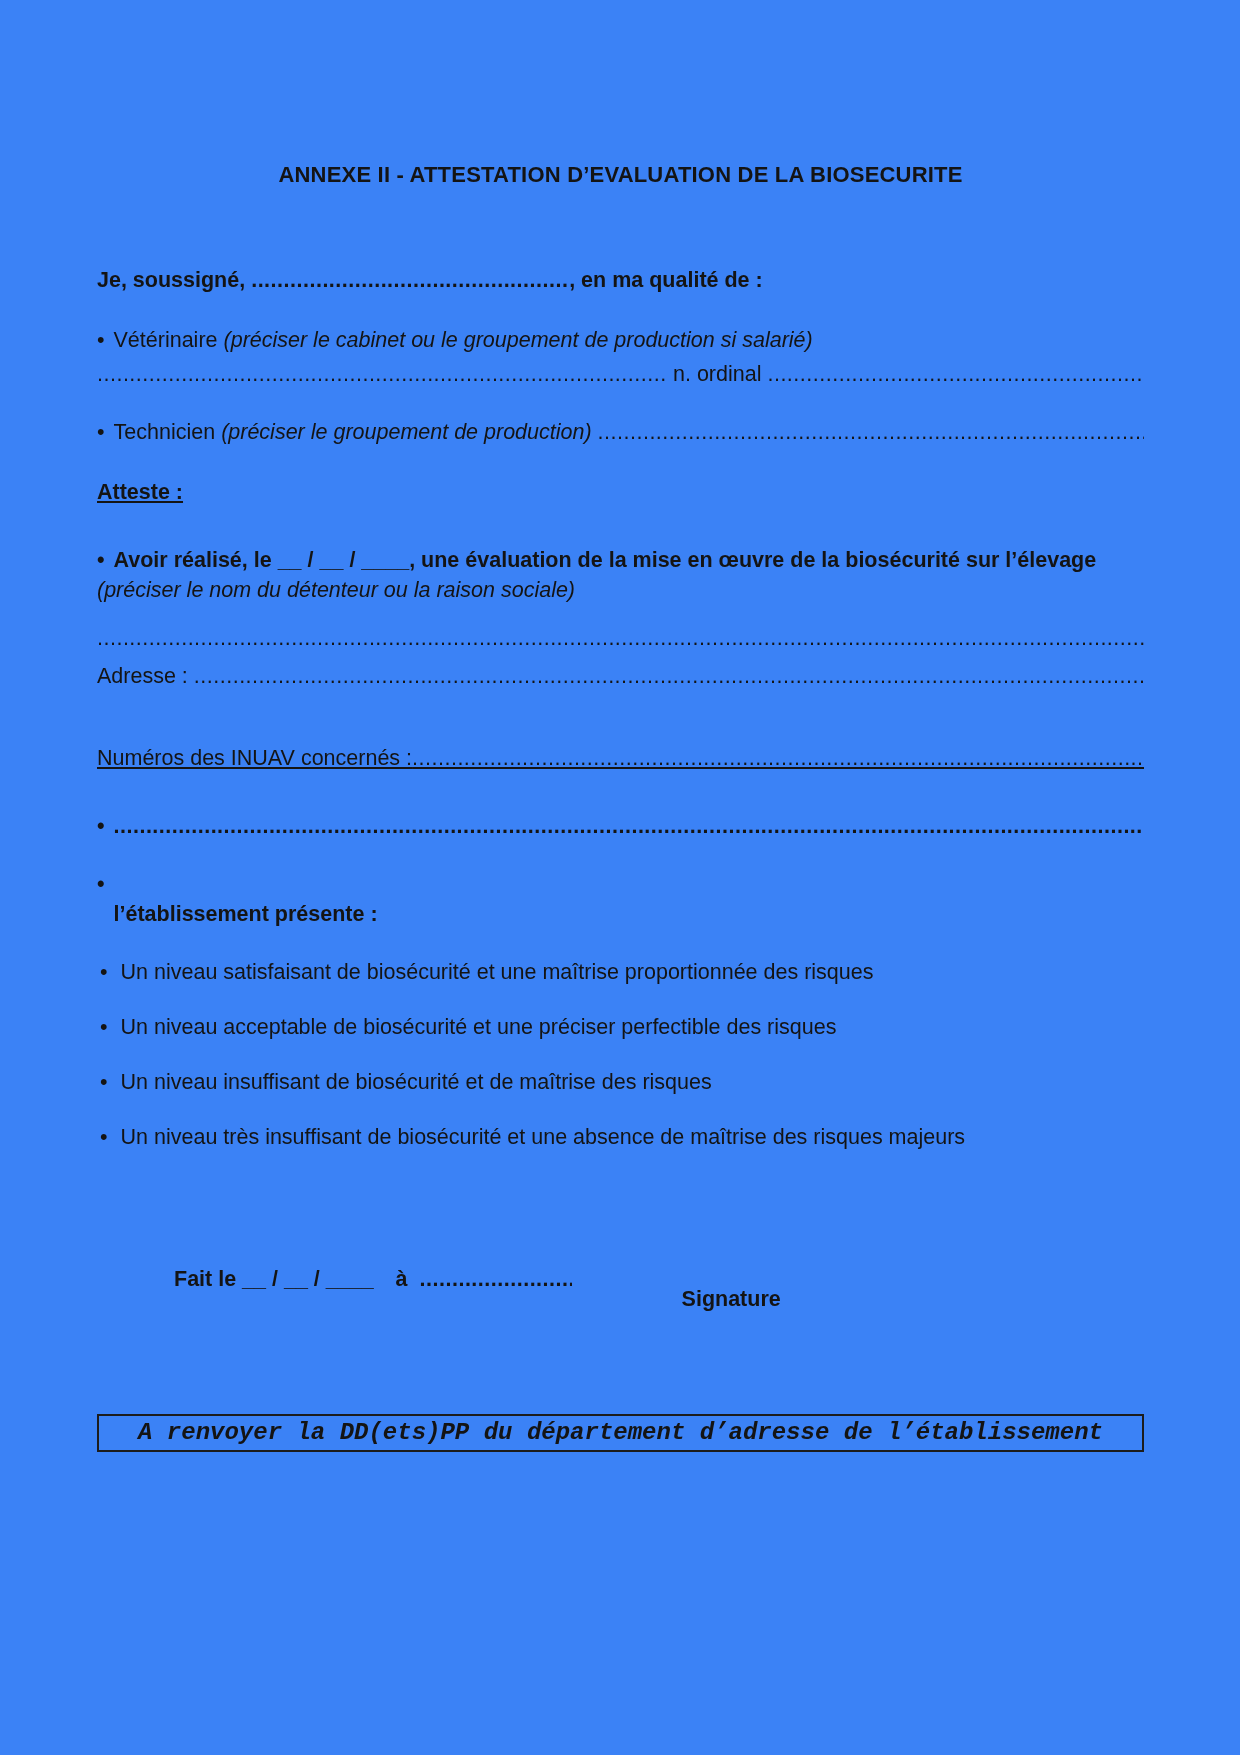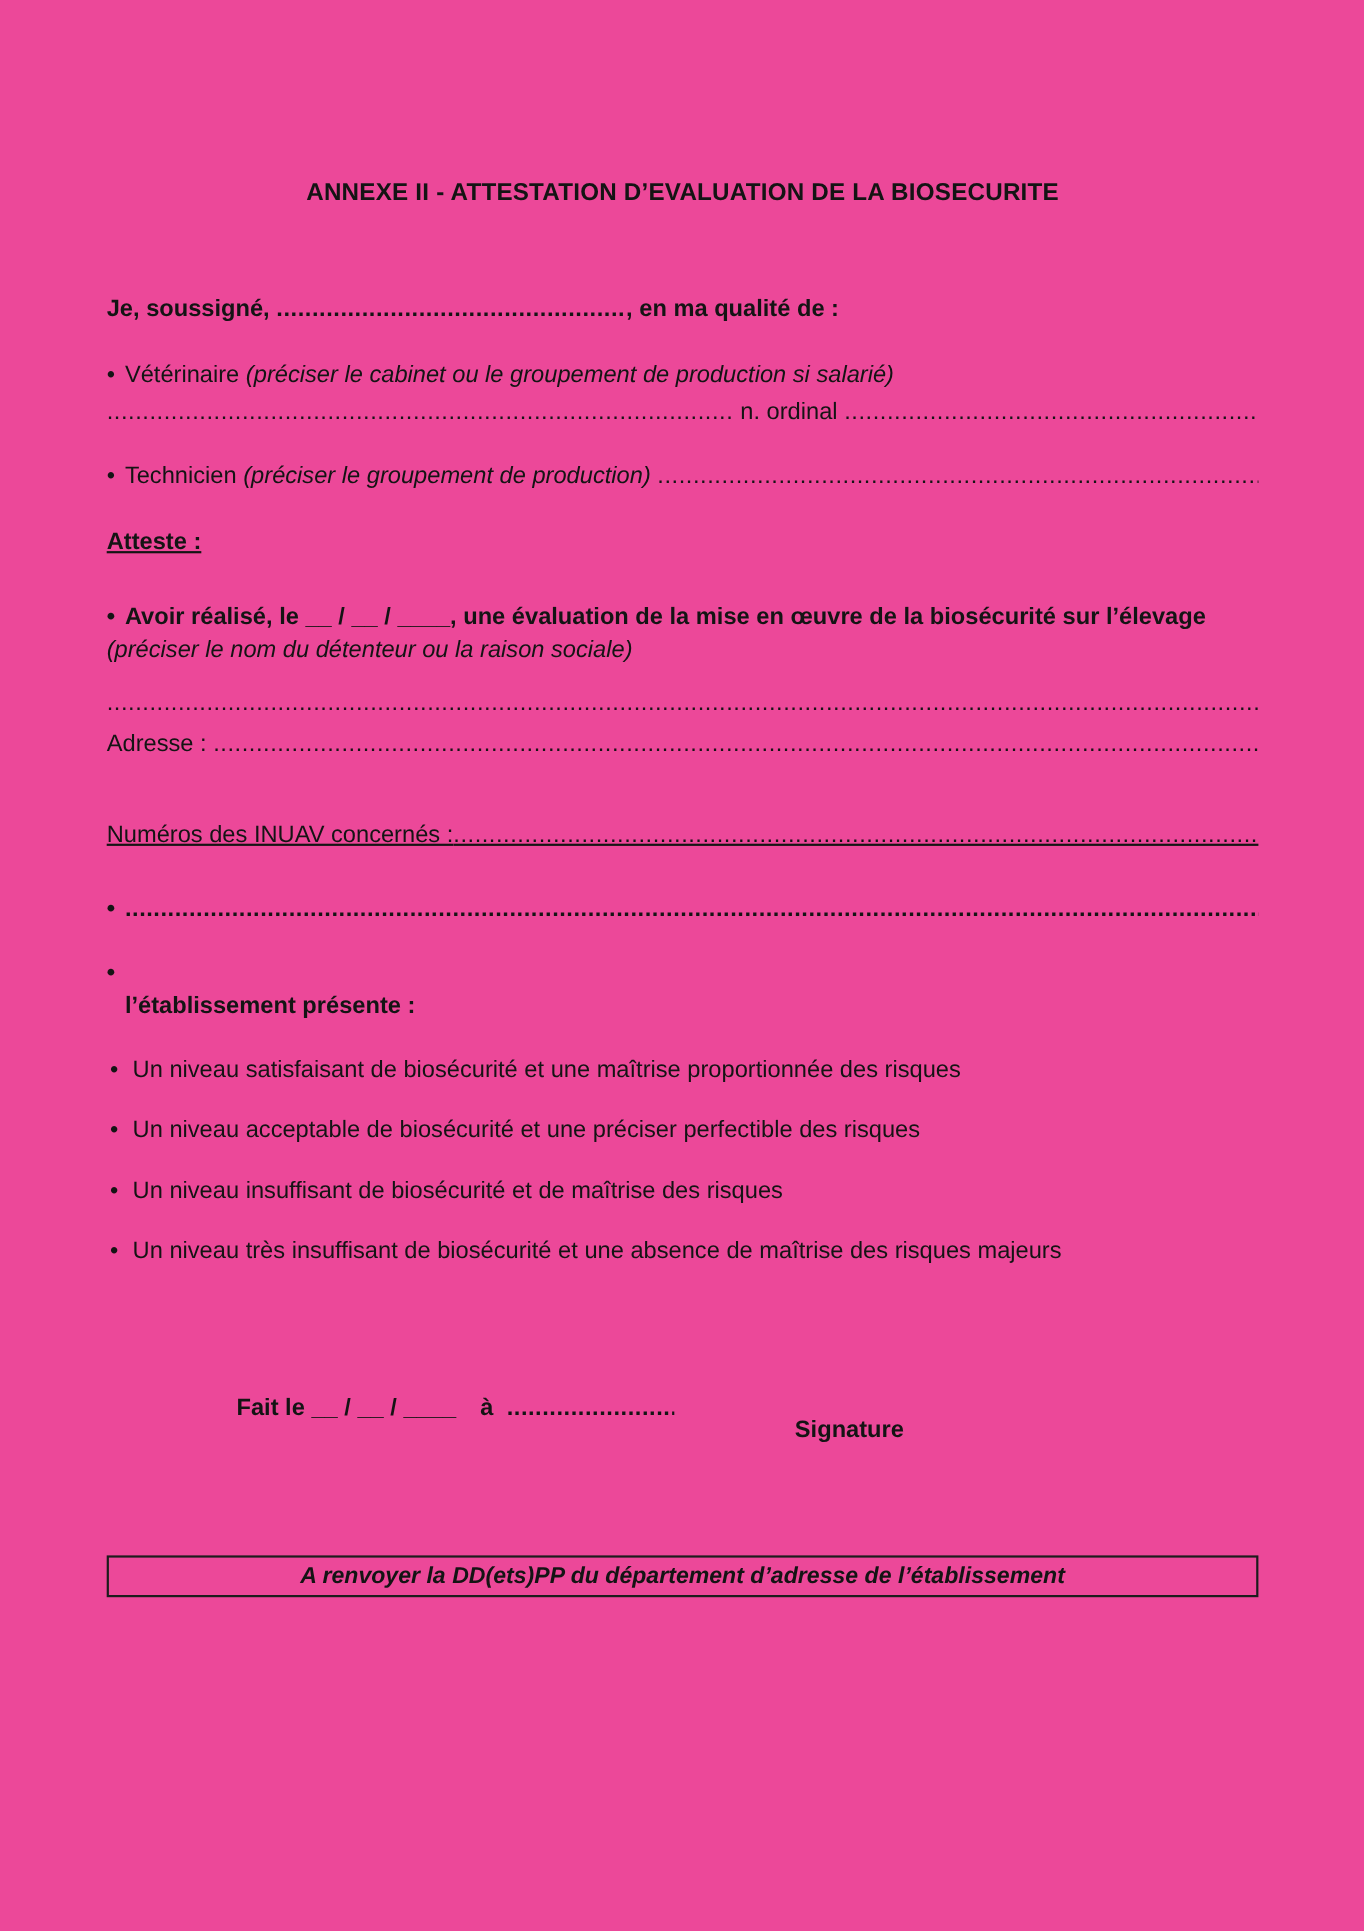--- a/index.html
+++ b/index.html
@@ -1,19 +1,19 @@
 <!DOCTYPE html>
 <html><head>
 <meta charset="utf-8">
 <style>
   html,body { margin:0; padding:0; background:#ffffff; }
   .page {
     position:relative;
     width:1240px; height:1755px;
-    background:#ec4899;
+    background:#3b82f6;
     color:#141414;
     font-family:"Liberation Sans", sans-serif;
     font-size:21.5px;
     line-height:30px;
     box-sizing:border-box;
     padding:160px 96px 0 97px;
     overflow:hidden;
   }
   .b  { font-weight:700; }
   .it { font-style:italic; }
@@ -53,33 +53,33 @@
   .m-dotline { margin-top:18px; }
   .m-adresse { margin-top:8px; }
   .m-inuav   { margin-top:52px;text-decoration:underline; }
   .m-grille  { margin-top:38px; }
   .m-consid  { margin-top:28px; }
   .m-lvl1    { margin-top:28px; }
   .m-lvl     { margin-top:25px; }
   .m-fait    { margin-top:112px; }
   .m-box     { margin-top:100px; }
 
-  .fait-start { margin-left:118px; }
+  .fait-start { margin-left:77px; }
   .ml22  { margin-left:22px; }
   .ml110 { margin-left:110px;margin-top:20px; }
 
   .fbox {
     border:2px solid #1c1c1c;
     height:38px;
     display:flex;
     align-items:center;
     justify-content:center;
     box-sizing:border-box;
   }
-  .fbox span { font-size:21px; }
+  .fbox span { font-size:24px;font-family:Liberation Mono, monospace; }
 </style>
 </head>
 <body>
 
 <div class="page">
 
   <div class="title">ANNEXE II - ATTESTATION D’EVALUATION DE LA BIOSECURITE</div>
 
   <div class="row b m-intro">
     <span class="gapr">Je, soussigné,</span>

